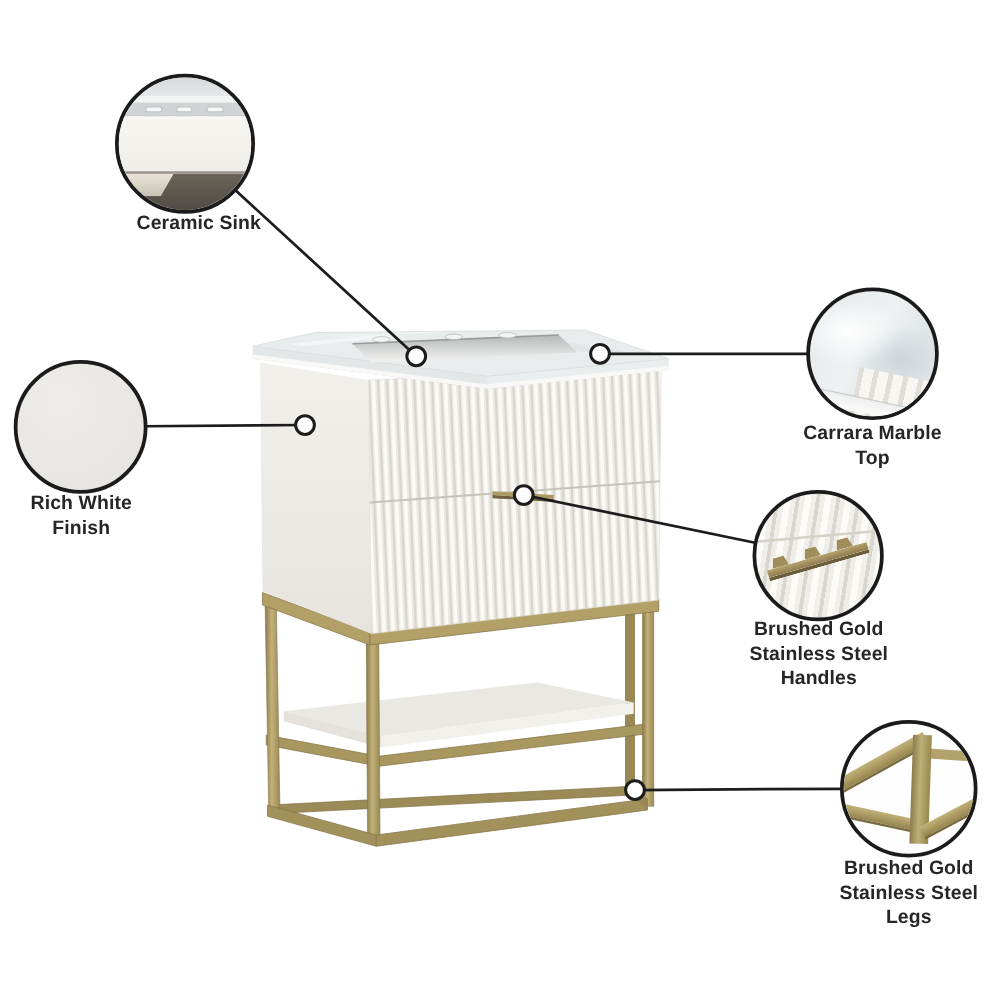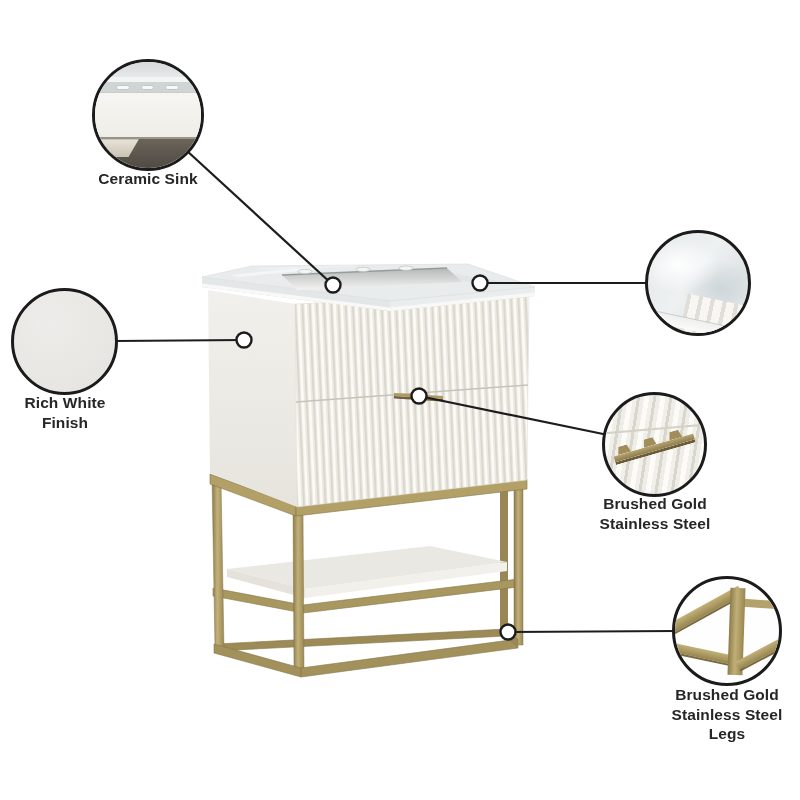--- a/index.html
+++ b/index.html
@@ -62,21 +62,21 @@
   .c5-post{left:52%;top:9%;width:14%;height:84%;transform:rotate(2deg);
       background:linear-gradient(90deg,#8d7c4a,#c0af77 45%,#998750);}
   .c5-barB{left:-8%;top:68%;width:76%;height:11%;transform:rotate(12deg);}
   .c5-barC{left:58%;top:67%;width:50%;height:11%;transform:rotate(-28deg);}
 
   
   .label{
     position:absolute;z-index:30;text-align:center;color:#262626;
     font-size:15.5px;font-weight:600;line-height:19.5px;letter-spacing:0.1px;
   }
-  #label-c1{left:48px;top:169px;width:200px;line-height:20px;}
+  #label-c1{left:59px;top:169px;width:200px;line-height:20px;}
   #label-c2{left:598px;top:337px;width:200px;}
   #label-c3{left:-20px;top:393px;width:170px;}
   #label-c4{left:555px;top:494px;width:200px;}
   #label-c5{left:627px;top:685px;width:200px;}
 </style>
 </head>
 <body>
 
 <div class="stage">
 
@@ -206,27 +206,32 @@
     <div class="c5-bar c5-barA"></div>
     <div class="c5-barD"></div>
     <div class="c5-bar c5-barB"></div>
     <div class="c5-post"></div>
     <div class="c5-bar c5-barC"></div>
   </div>
 
   <div class="label" id="label-c1">
     <div>Ceramic Sink</div>
   </div>
+  <div class="label" id="label-c2">
+    <div>Carrara Marble</div>
+    <div>Top</div>
+  </div>
   <div class="label" id="label-c3">
     <div>Rich White</div>
     <div>Finish</div>
   </div>
   <div class="label" id="label-c4">
     <div>Brushed Gold</div>
     <div>Stainless Steel</div>
+    <div>Handles</div>
   </div>
   <div class="label" id="label-c5">
     <div>Brushed Gold</div>
     <div>Stainless Steel</div>
     <div>Legs</div>
   </div>
 
 </div>
 
 </body></html>

